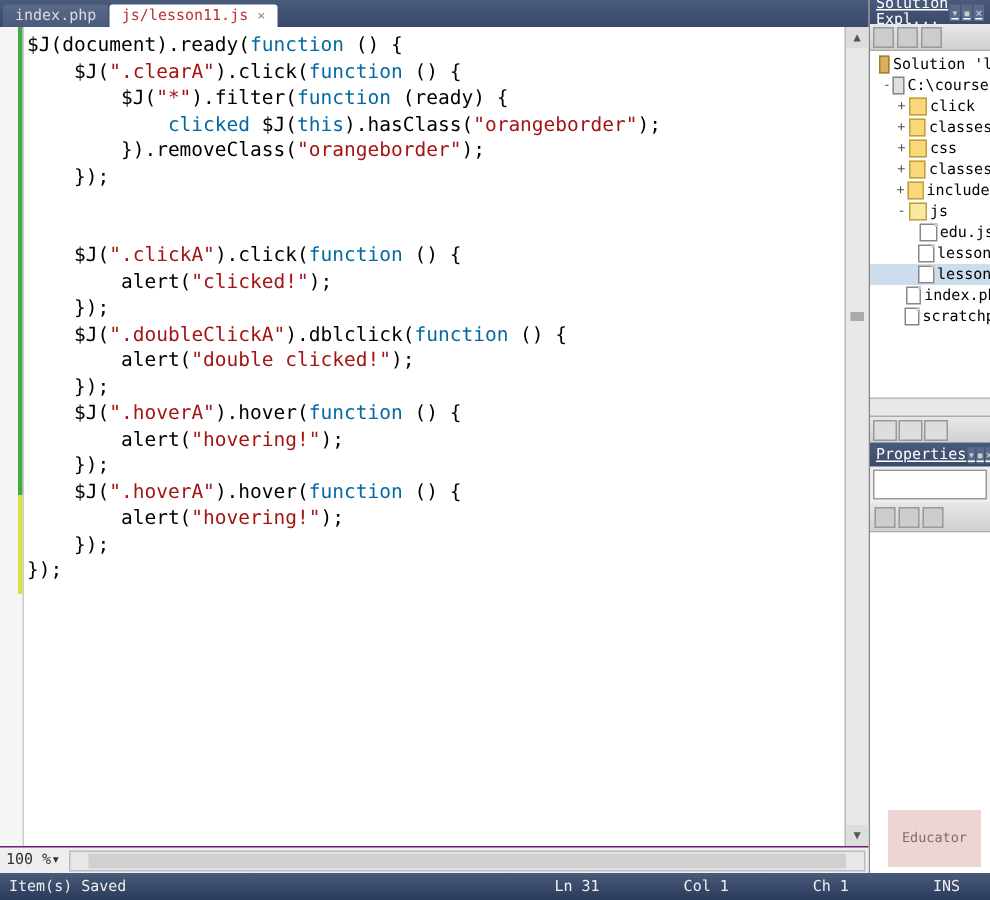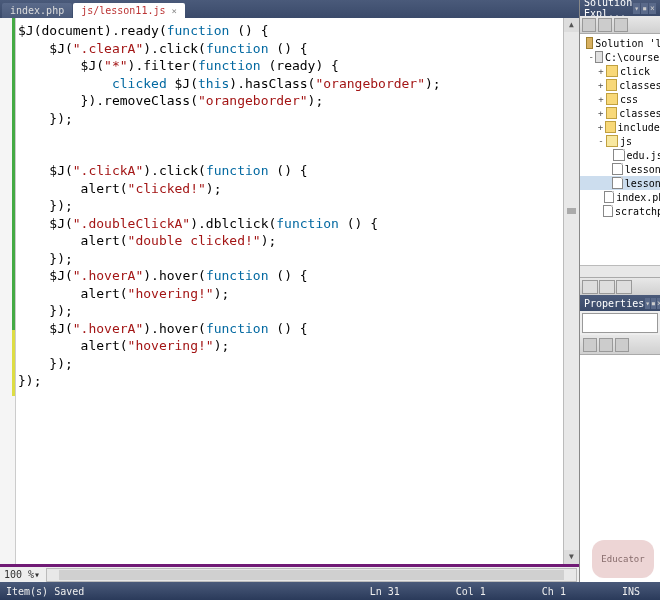--- a/index.html
+++ b/index.html
@@ -24,28 +24,28 @@
   .k-blue { color: #0369a1; }
   .k-red  { color: #a31515; }
   .k-black{ color: #000; }
   
   .editor-scrollbar-v { width: 16px; background: #e8e8e8; border-left: 1px solid #bbb; position: relative; }
   .sb-arrow { position: absolute; left: 0; right: 0; height: 14px; background: #ddd; text-align: center; font-size: 8px; line-height: 14px; color: #555; }
   .sb-arrow.up { top: 0; }
   .sb-arrow.dn { bottom: 0; }
   .split-mark { position: absolute; top: 190px; left: 3px; right: 3px; height: 6px; background: #aaa; }
   
-  .editor-footer { height: 18px; background: #eee; border-top: 3px solid #701a75; display: flex; align-items: center; font-size: 10px; color: #333; }
+  .editor-footer { height: 18px; background: #eee; border-top: 1px solid #701a75; display: flex; align-items: center; font-size: 10px; color: #333; }
   .zoom { padding: 0 4px; display: flex; align-items: center; }
   .hscroll { flex: 1; height: 14px; background: #e8e8e8; margin: 0 2px; position: relative; border: 1px solid #bbb; }
   .hscroll .thumb { position: absolute; top: 1px; bottom: 1px; left: 12px; right: 12px; background: #d0d0d0; }
   
   
   .panels { width: 80px; display: flex; flex-direction: column; background: #eee; }
-  .panel-header { background: linear-gradient(#4a5a7a, #3a4a6a); color: #fff; font-size: 10px; padding: 2px 4px; display: flex; align-items: center; height: 16px; }
+  .panel-header { background: linear-gradient(#4a5a7a, #3a4a6a); color: #fff; font-size: 10px; padding: 2px 4px; display: flex; align-items: center; height: 16px; text-decoration: underline; }
   .panel-header .grow { flex: 1; }
   .panel-header .btn { width: 11px; height: 11px; margin-left: 1px; background: #5a6a8a; color: #ccc; font-size: 8px; text-align: center; line-height: 11px; cursor: pointer; }
   .toolbar { height: 18px; background: linear-gradient(#e8e8e8,#d0d0d0); border-bottom: 1px solid #aaa; display: flex; align-items: center; padding: 0 2px; gap: 2px; }
   .tb-ico { width: 14px; height: 14px; background: #ccc; border: 1px solid #999; }
   
   .tree { flex: 1; background: #fff; font-size: 10px; overflow: hidden; padding: 2px 0; }
   .tree-row { display: flex; align-items: center; height: 14px; white-space: nowrap; cursor: pointer; }
   .tree-row .tw { width: 10px; text-align: center; color: #555; font-size: 9px; }
   .tree-row .ico { width: 12px; height: 12px; margin-right: 2px; display: inline-block; }
   .ico.sol { background: #d8b060; border:1px solid #a08030;}
@@ -64,21 +64,21 @@
   .ptab { width: 16px; height: 14px; background: #ddd; border:1px solid #999;}
   
   .props-body { flex: 1; background: #fff; }
   .props-tool { height: 20px; background: linear-gradient(#e8e8e8,#d0d0d0); border-bottom:1px solid #aaa; display:flex; align-items:center; padding:0 3px; gap:2px;}
   
   
   .status-bar { height: 18px; background: linear-gradient(#4a5a7a,#2a3a5a); color: #eee; font-size: 10px; display: flex; align-items: center; padding: 0 6px; gap: 28px; }
   .status-bar .grow { flex: 1; }
   .status-bar .cell { padding: 0 14px; }
   
-  .watermark { position: absolute; right: 6px; bottom: 22px; width: 62px; height: 38px; background: rgba(210,150,150,0.4); display: flex; align-items: center; justify-content: center; font-size: 9px; color: rgba(60,30,30,0.6); pointer-events: none; border-radius: 12px; }
+  .watermark { position: absolute; right: 6px; bottom: 22px; width: 62px; height: 38px; background: rgba(210,150,150,0.4); display: flex; align-items: center; justify-content: center; font-size: 9px; color: rgba(60,30,30,0.6); pointer-events: none; }
 </style>
 </head>
 <body>
 
 <div class="workspace">
   <div class="editor-area">
     <div class="tab-bar">
       <div class="tab">
           <span>index.php</span>
         </div>

